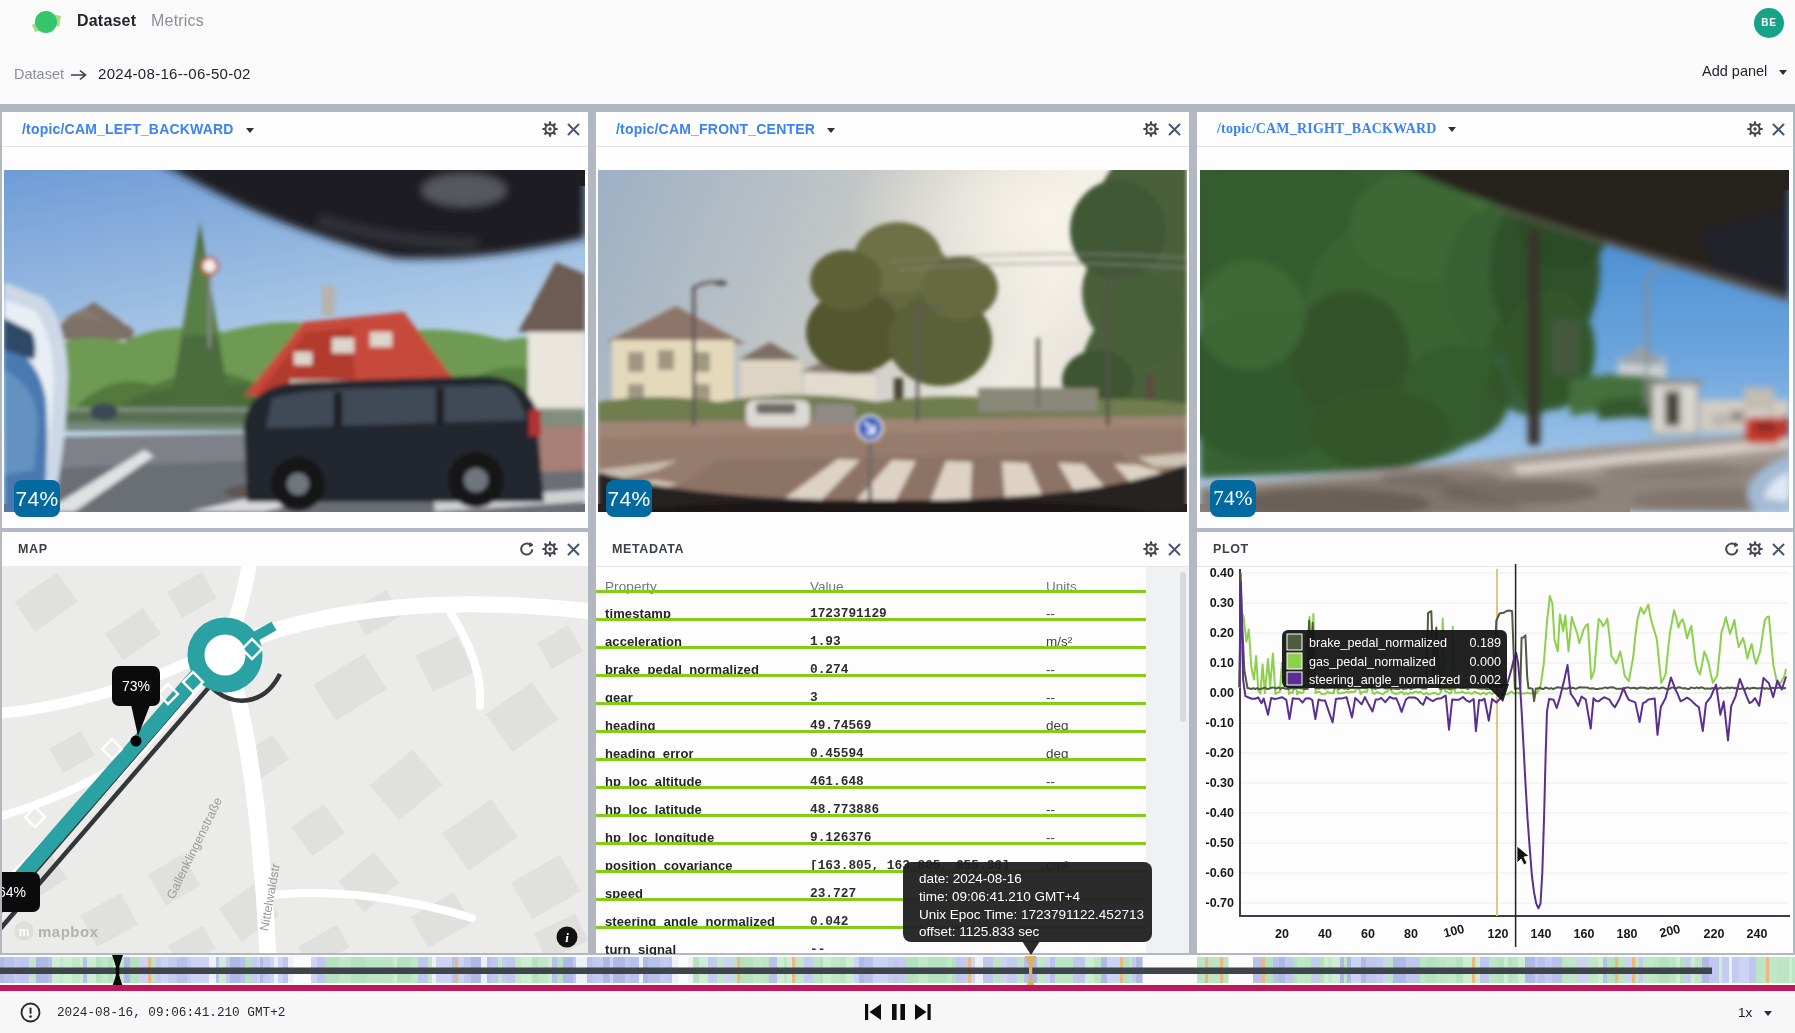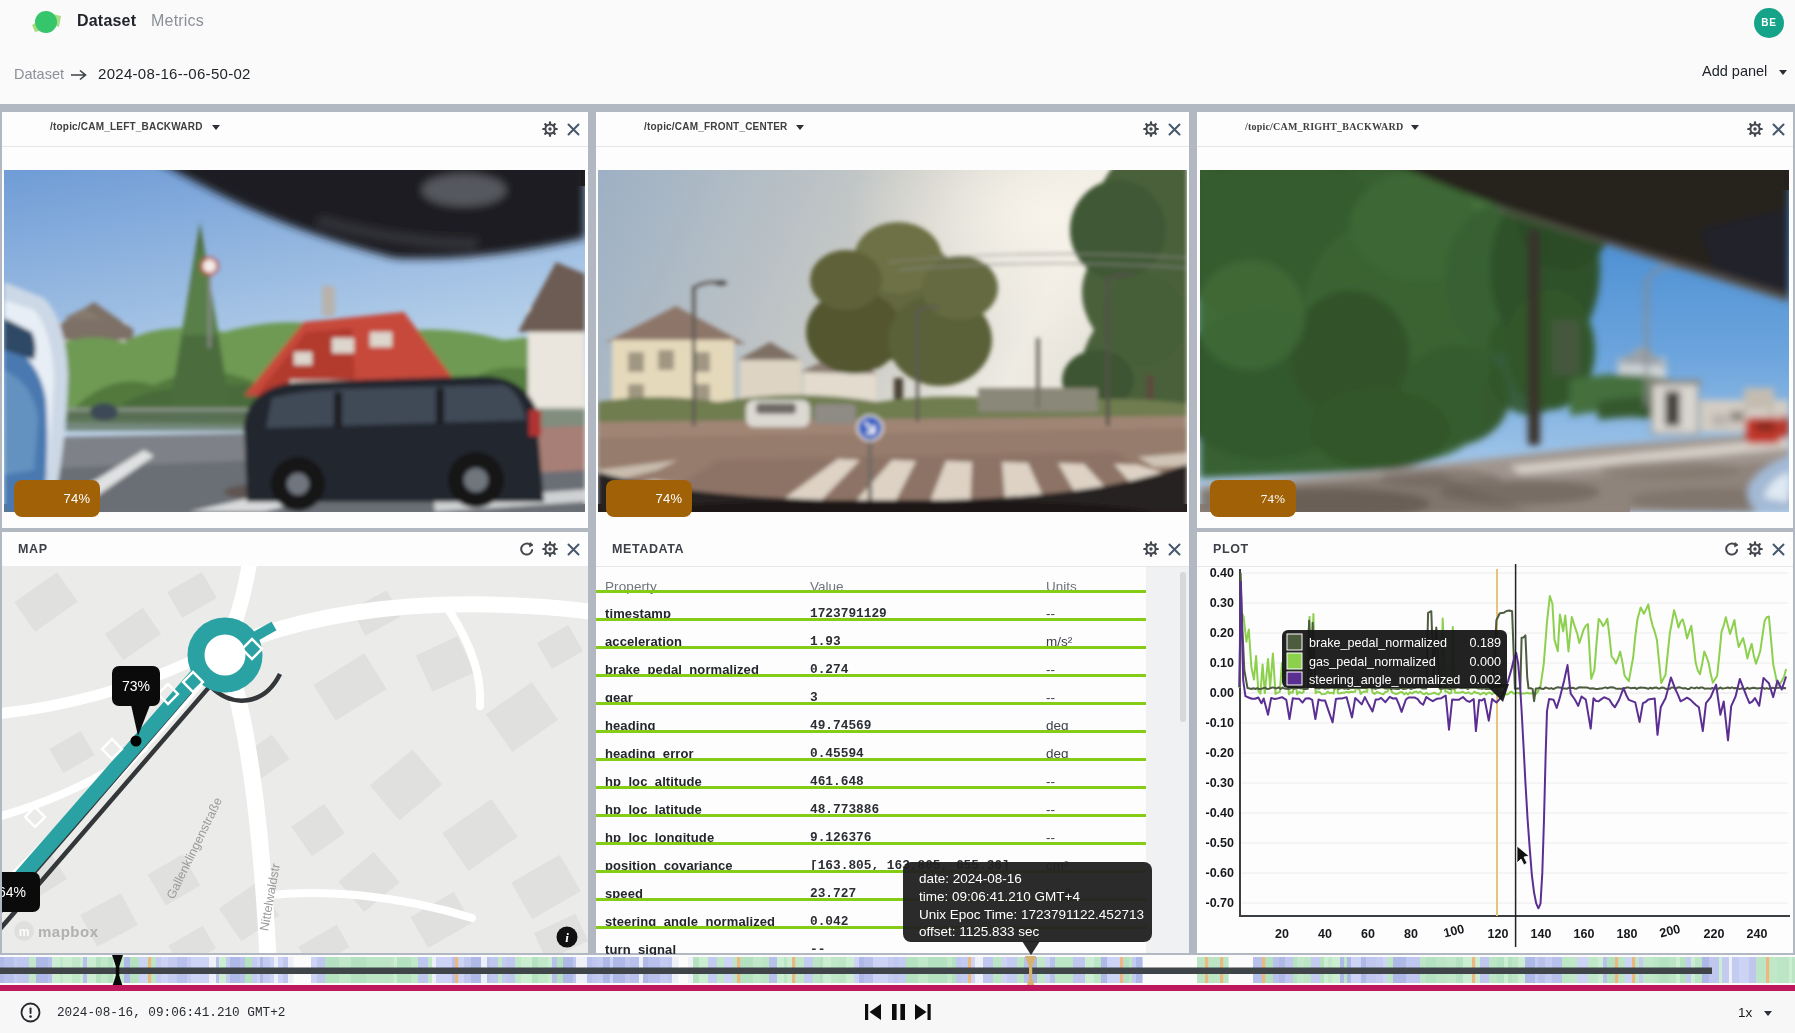--- a/index.html
+++ b/index.html
@@ -14,25 +14,25 @@
           color:#fff;font-size:10px;font-weight:bold;text-align:center;line-height:30px;letter-spacing:.8px;}
   #crumb1{left:14px;top:66px;font-size:14.5px;color:#8a8f98;}
   #crumb2{left:98px;top:65px;font-size:15px;color:#21252b;letter-spacing:.3px;}
   #addpanel{left:1702px;top:63px;font-size:14.5px;color:#21252b;}
   .caret{display:inline-block;width:0;height:0;border-left:4.5px solid transparent;
          border-right:4.5px solid transparent;border-top:5.5px solid #2b2f36;vertical-align:middle;}
   
   #grid{left:0;top:104px;width:1795px;height:851px;background:#b2b8c1;}
   .panel{position:absolute;background:#fdfdfe;}
   .phead{position:absolute;left:0;top:0;right:0;height:34px;background:#fdfdfe;border-bottom:1px solid #e4e6e8;}
-  .ptitle{position:absolute;left:20px;top:9px;font-size:10px;font-weight:bold;color:#404040;letter-spacing:.2px;margin-left:28px;}
+  .ptitle{position:absolute;left:20px;top:9px;font-size:14px;font-weight:bold;color:#3b82f6;letter-spacing:.2px;}
   .ptitle2{position:absolute;left:16px;top:10px;font-size:12.5px;font-weight:bold;color:#3c4048;letter-spacing:.6px;}
   .picons{position:absolute;right:8px;top:9px;display:flex;gap:9px;align-items:center;}
-  .badge{position:absolute;background:#a16207;color:#fff;border-radius:8px;
-         font-size:13px;letter-spacing:.3px;text-align:center;padding-left:40px;}
+  .badge{position:absolute;background:#0369a1;color:#fff;border-radius:8px;
+         font-size:21px;letter-spacing:.3px;text-align:center;}
   
   .mh,.mr{position:relative;height:25px;line-height:25px;white-space:nowrap;}
   .mh{height:23px;line-height:23px;}
   .mr{border-top:3px solid #84cc16;}
   .mh .c1,.mh .c2,.mh .c3{color:#70767e;font-size:13.5px;font-weight:normal;font-family:"Liberation Sans",sans-serif;}
   .c1,.c2,.c3{position:absolute;top:8px;}
   .c1{left:9px;font-size:13px;font-weight:bold;color:#23262b;letter-spacing:.1px;}
   .c2{left:214px;font-size:12.8px;color:#2b2e33;font-weight:bold;}
   .c3{left:450px;font-size:13.5px;color:#3c4048;}
   #mtooltip{left:307px;top:330px;width:249px;height:80px;background:rgba(32,32,33,0.95);

